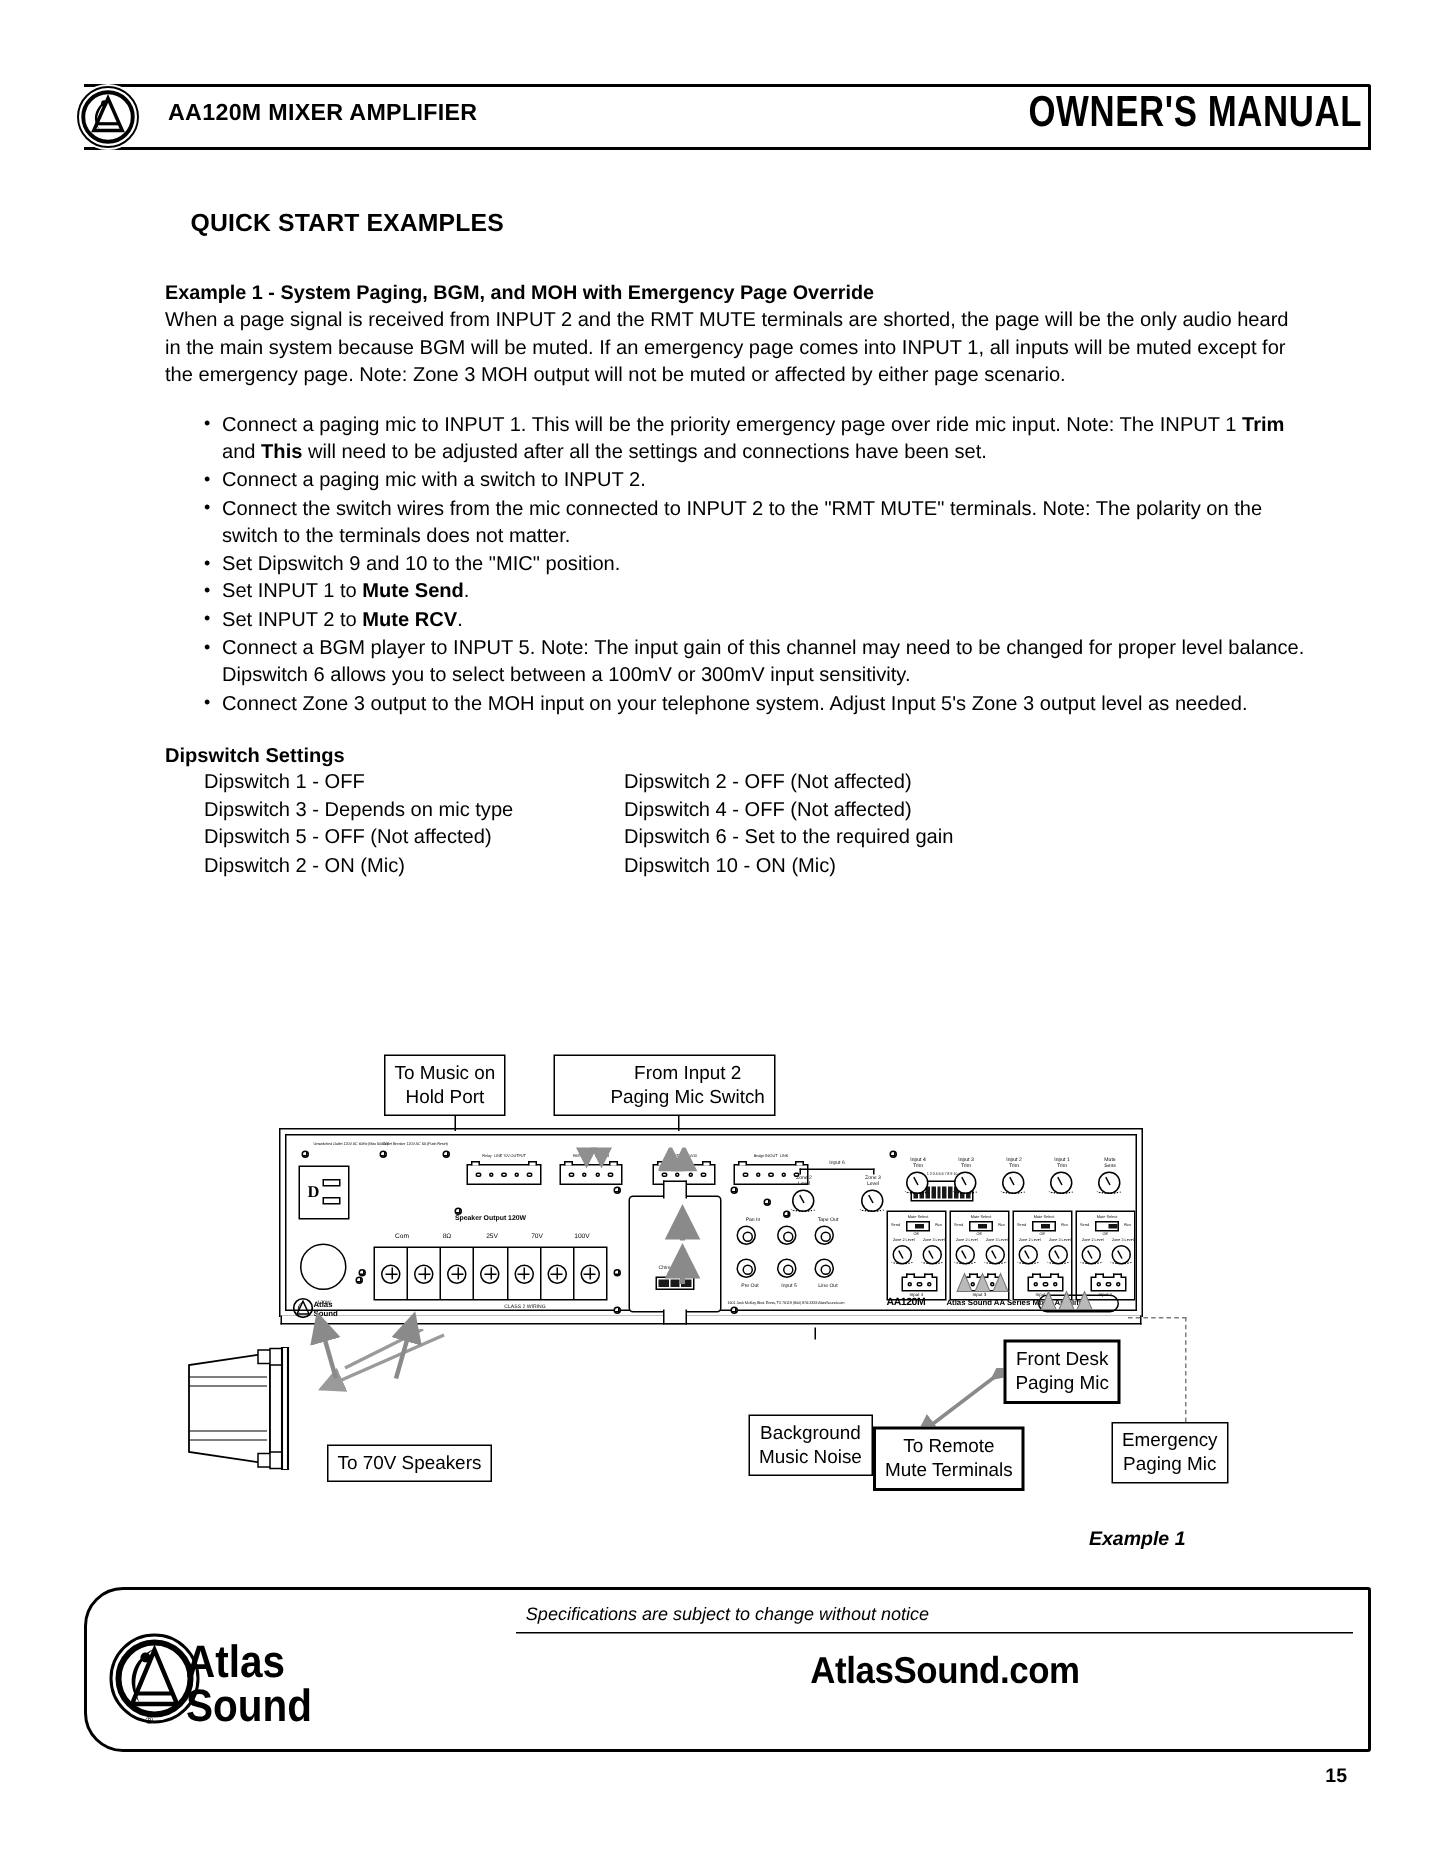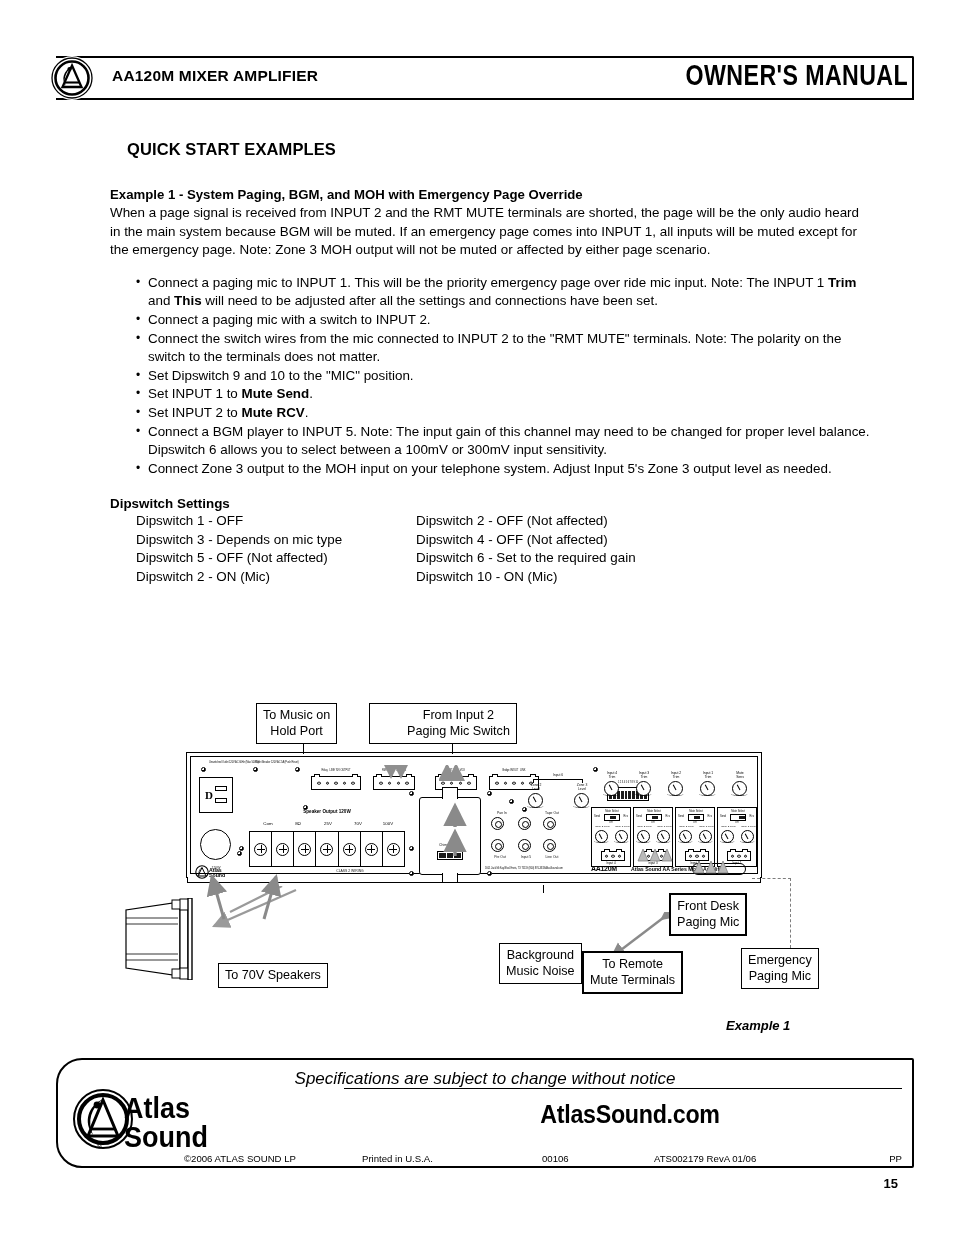--- a/index.html
+++ b/index.html
@@ -168,21 +168,21 @@
   .dashv { position:absolute; width:0; border-left:1.3px dashed #7d7d7d; z-index:25; }
   .dashh { position:absolute; height:0; border-top:1.3px dashed #7d7d7d; z-index:25; }
 
   #ex-caption { position:absolute; left:726px; top:1018px;
                 font-size:13px; font-weight:bold; font-style:italic; }
 
   
   #footer { position:absolute; left:56px; top:1058px; width:858px; height:110px;
             border:2.2px solid #000; border-radius:26px 2px 2px 26px; background:#fff; }
   #spec-note { position:absolute; left:0; right:0; top:9px; text-align:center;
-               font-size:17px; font-style:italic; }
+               font-size:12px; font-style:italic; }
   #foot-rule { position:absolute; left:286px; right:10px; top:28px; height:0;
                border-top:1.3px solid #000; }
   #atlas-logo-foot { position:absolute; left:14px; top:28px; width:180px; height:62px; }
   #dotcom { position:absolute; left:300px; right:10px; top:40px; text-align:center;
             font-size:25px; font-weight:bold; transform:scaleX(0.93);
             font-family:"Liberation Sans", sans-serif; letter-spacing:-0.3px;}
   #addr { position:absolute; left:120px; right:6px; top:77px; text-align:center;
           font-size:11.4px; font-weight:bold; white-space:nowrap; }
   #foot-meta { position:absolute; left:70px; right:10px; top:93px; height:14px;
                font-size:9.6px; }
@@ -734,22 +734,15 @@
       <path d="M31 11 C19 20 15 33 21 47 C11 34 16 18 31 11 Z" fill="#000"></path>
       <circle cx="25" cy="17" r="3.4" fill="#000"></circle>
       <text x="52" y="29" font-size="27" font-weight="bold" font-family="Liberation Sans, sans-serif" transform="scale(1,1.12) translate(0,-2)">Atlas</text>
       <text x="52" y="57" font-size="27" font-weight="bold" font-family="Liberation Sans, sans-serif" transform="scale(1,1.12) translate(0,-4)">Sound</text>
       <text x="25" y="61" font-size="7">®</text>
     </svg>
   </div>
 
   <div id="dotcom">AtlasSound.com</div>
 
-  <div id="foot-meta">
-    <span style="left:56px;">©2006 ATLAS SOUND LP</span>
-    <span style="left:234px;">Printed in U.S.A.</span>
-    <span style="left:414px;">00106</span>
-    <span style="left:526px;">ATS002179 RevA 01/06</span>
-    <span style="right:0px;">PP</span>
-  </div>
 </div>
 
 <div id="pageno">15</div>
 
 </body></html>

